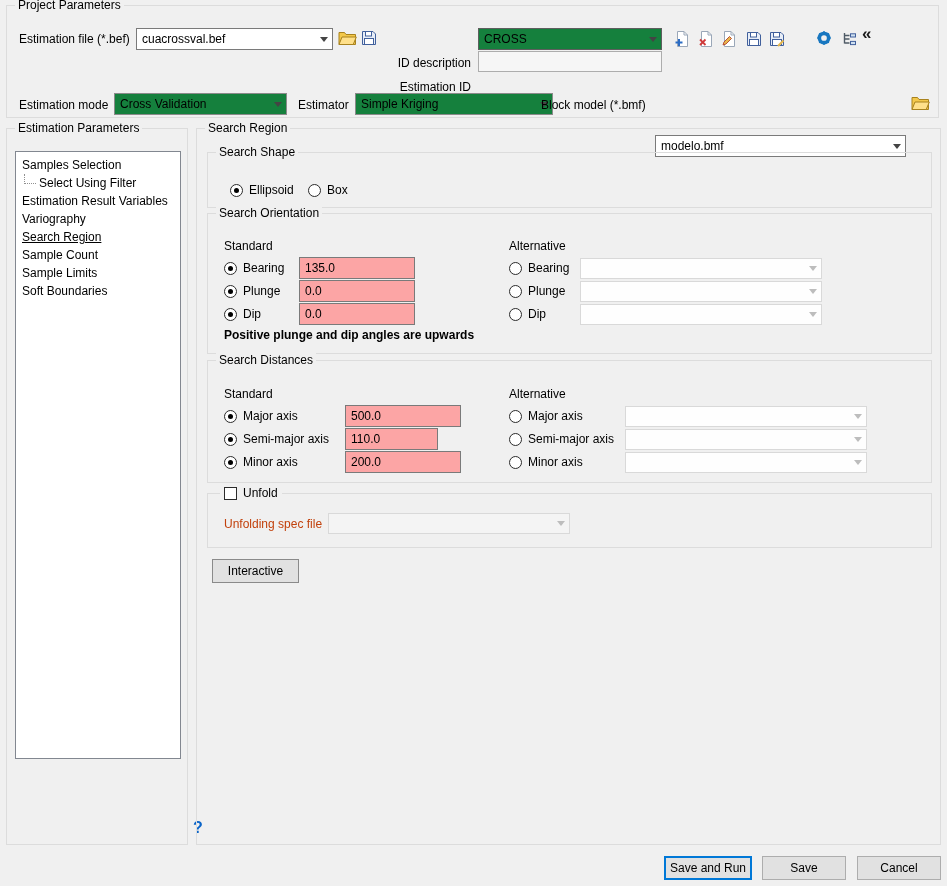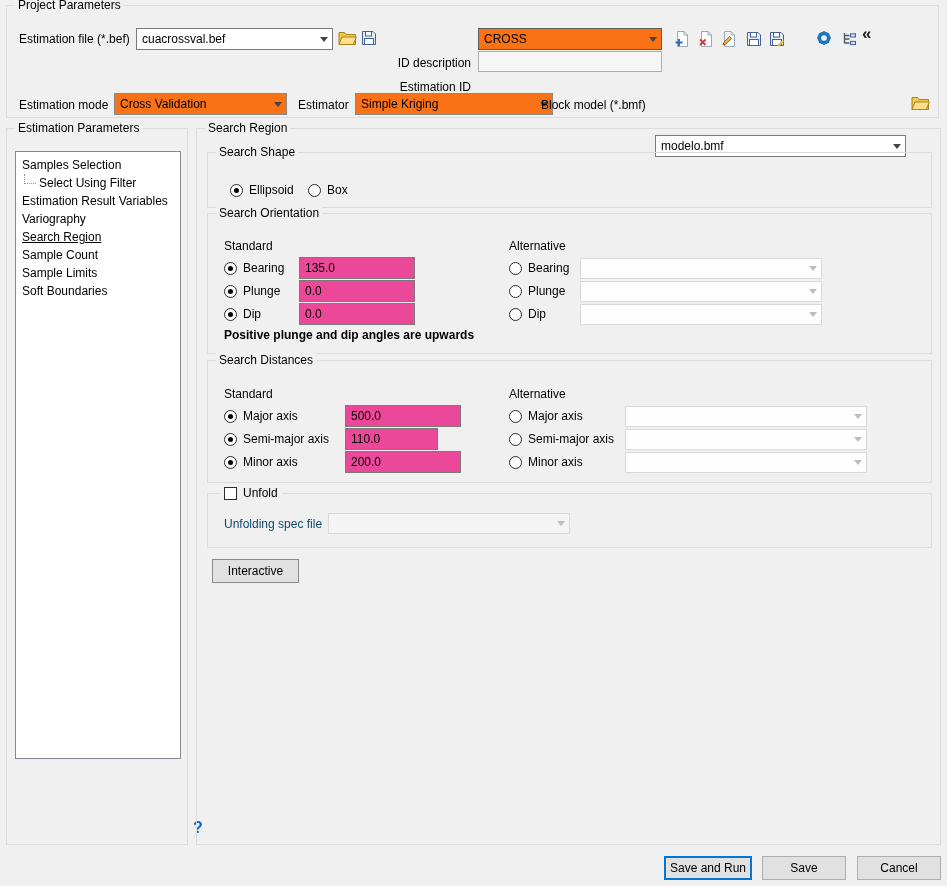--- a/index.html
+++ b/index.html
@@ -9,34 +9,34 @@
     background:#f0f0f0;
     font-family:"Liberation Sans", sans-serif;
     font-size:12px;
     color:#000;
     overflow:hidden;
   }
   .groupbox { position:absolute; border:1px solid #dcdcdc; }
   .gb-title { position:absolute; top:-8px; left:8px; background:#f0f0f0; padding:0 3px; white-space:nowrap; }
   .label { position:absolute; white-space:nowrap; line-height:14px; }
   .label.right { text-align:right; }
-  .label.dim { color:#0c4a6e; }
+  .label.dim { color:#c2410c; }
   .bold { font-weight:bold; }
 
-  .combo { position:absolute; height:22px; border:1px solid #8a8a8a; background:#f97316; display:flex; align-items:center; }
+  .combo { position:absolute; height:22px; border:1px solid #8a8a8a; background:#15803d; display:flex; align-items:center; }
   .combo .txt { flex:1; padding:0 5px; overflow:hidden; white-space:nowrap; }
   .combo .arrow { width:17px; align-self:stretch; display:flex; align-items:center; justify-content:center; }
   .combo .arrow::after { content:''; border-left:4px solid transparent; border-right:4px solid transparent; border-top:5px solid #444; }
   .combo.white { background:#fff; border-color:#7a7a7a; }
   .combo.disabled { background:#fefefe; border-color:#d9d9d9; color:#888; }
   .combo.disabled .arrow::after { border-top-color:#bdbdbd; }
   .combo.dim { background:#f4f4f4; border-color:#d9d9d9; }
   .combo.dim .arrow::after { border-top-color:#bdbdbd; }
 
-  .tbox { position:absolute; height:22px; border:1px solid #7a7a7a; background:#ec4899; padding:0 5px; font:inherit; font-size:12px; }
+  .tbox { position:absolute; height:22px; border:1px solid #7a7a7a; background:#fca5a5; padding:0 5px; font:inherit; font-size:12px; }
   .tbox.dim { background:#f6f6f6; border-color:#adadad; }
 
   .radio-row { position:absolute; height:22px; display:flex; align-items:center; gap:6px; white-space:nowrap; }
   .radio { width:13px; height:13px; border:1px solid #2b2b2b; border-radius:50%; background:#fff; flex:none; position:relative; }
   .radio.checked::after { content:''; position:absolute; left:3px; top:3px; width:5px; height:5px; background:#000; border-radius:50%; }
   .checkbox { width:13px; height:13px; border:1px solid #2b2b2b; background:#fff; flex:none; display:inline-block; }
 
   .btn { position:absolute; background:#e1e1e1; border:1px solid #adadad; font:inherit; font-size:12px; color:#000; display:flex; align-items:center; justify-content:center; }
   .btn.default { border:2px solid #0078d7; }
   .btn.dark-border { border-color:#8a8a8a; }

